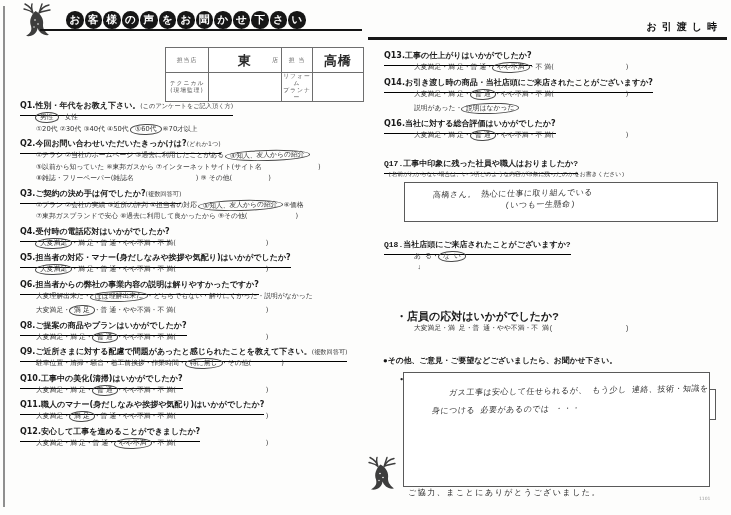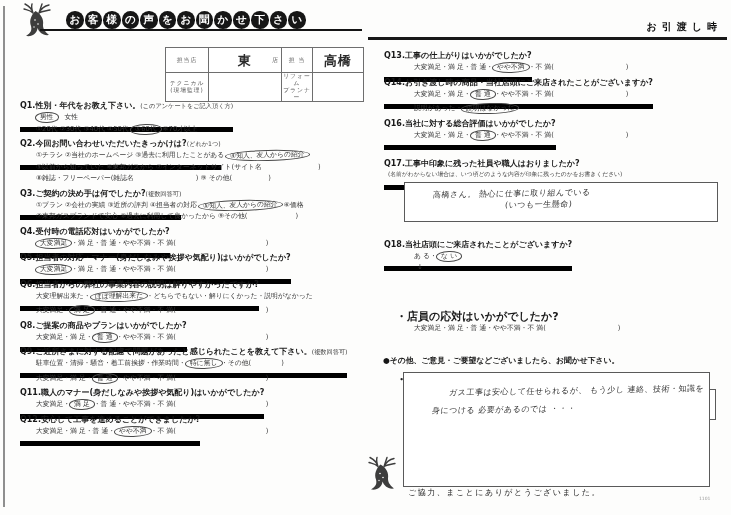--- a/index.html
+++ b/index.html
@@ -30,32 +30,32 @@
   .st-c1{width:42px;} .st-c2{width:72px;position:relative;} .st-c3{width:30px;} .st-c4{width:50px;}
   .hand{color:#2b2b2b;transform:rotate(-2deg) skewX(-4deg);display:inline-block;letter-spacing:1px;}
   .hand-lg{font-size:13px;font-weight:bold;}
   .cell-suffix{position:absolute;right:3px;top:8px;font-size:6px;color:#555;}
 
   
   .q-left{position:absolute;left:20px;top:100px;width:348px;}
   .q-right{position:absolute;left:384px;top:50px;width:342px;}
   .question{margin-bottom:3px;}
   .q-title{font-size:8px;font-weight:bold;color:#191919;line-height:12px;white-space:nowrap;}
-  .q-underline{border-bottom:5px solid #000000;padding-bottom:17px;}
+  .q-underline{border-bottom:1px solid #000000;padding-bottom:5px;}
   .q-note{font-weight:normal;font-size:6.2px;color:#3d3d3d;}
   .q-options{font-size:6.8px;line-height:11.5px;padding-left:16px;color:#333;white-space:nowrap;}
   .q-right .q-options,.abs-block .q-options{padding-left:30px;}
   .circled{border:1.3px solid #4a4a4a;border-radius:50%;padding:0px 4px;display:inline-block;
     line-height:8.5px;transform:rotate(-1.5deg);margin:0 -1px;}
   .blank{display:inline-block;height:1px;}
 
   
   .handover{position:absolute;right:9px;top:20px;font-size:10px;letter-spacing:5px;color:#101010;font-weight:bold;}
   .handover-rule{position:absolute;left:368px;top:37px;width:359px;height:3px;background:#181818;}
-  .abs-block{position:absolute;width:342px;}
+  .abs-block{position:absolute;width:342px;font-family:Liberation Mono, monospace;}
   .blk-q17{left:384px;top:158px;}
   .blk-q18{left:384px;top:239px;}
   .blk-other{left:383px;top:355px;}
   .note2{font-size:5.8px;color:#3d3d3d;line-height:9px;margin-left:4px;white-space:nowrap;}
   .write-box{border:1px solid #5a5a5a;background:#fff;position:relative;margin-left:20px;}
   .box-q17{width:312px;height:38px;margin-top:3px;}
   .box-shop{width:310px;height:29px;margin-top:3px;}
   .box-other{width:305px;height:113px;margin-top:5px;}
   .hand-note{position:absolute;font-size:8px;color:#333;white-space:nowrap;
     transform:rotate(-1deg) skewX(-6deg);letter-spacing:0.5px;}
@@ -162,20 +162,21 @@
       </div>
       <div class="question">
         <div class="q-title"><span class="q-underline"><span>Q8.</span><span>ご提案の商品やプランはいかがでしたか?</span></span></div>
         <div class="q-options"><span>大変満足・満 足・</span><span class="circled">普 通</span><span>・やや不満・不 満(</span><span class="blank" style="width: 90px;"></span><span>)</span></div>
       </div>
       <div class="question">
         <div class="q-title"><span class="q-underline"><span>Q9.</span><span>ご近所さまに対する配慮で問題があったと感じられたことを教えて下さい。</span><span class="q-note">(複数回答可)</span></span></div>
         <div class="q-options"><span>駐車位置・清掃・騒音・着工前挨拶・作業時間・</span><span class="circled">特に無し</span><span>・その他(</span><span class="blank" style="width: 30px;"></span><span>)</span></div>
       </div>
       <div class="question">
+        <div class="q-title"><span class="q-underline"><span>Q10.</span><span>工事中の美化(清掃)はいかがでしたか?</span></span></div>
         <div class="q-options"><span>大変満足・満 足・</span><span class="circled">普 通</span><span>・やや不満・不 満(</span><span class="blank" style="width: 90px;"></span><span>)</span></div>
       </div>
       <div class="question">
         <div class="q-title"><span class="q-underline"><span>Q11.</span><span>職人のマナー(身だしなみや挨拶や気配り)はいかがでしたか?</span></span></div>
         <div class="q-options"><span>大変満足・</span><span class="circled">満 足</span><span>・普 通・やや不満・不 満(</span><span class="blank" style="width: 90px;"></span><span>)</span></div>
       </div>
       <div class="question">
         <div class="q-title"><span class="q-underline"><span>Q12.</span><span>安心して工事を進めることができましたか?</span></span></div>
         <div class="q-options"><span>大変満足・満 足・普 通・</span><span class="circled">やや不満</span><span>・不 満(</span><span class="blank" style="width: 90px;"></span><span>)</span></div>
       </div>

